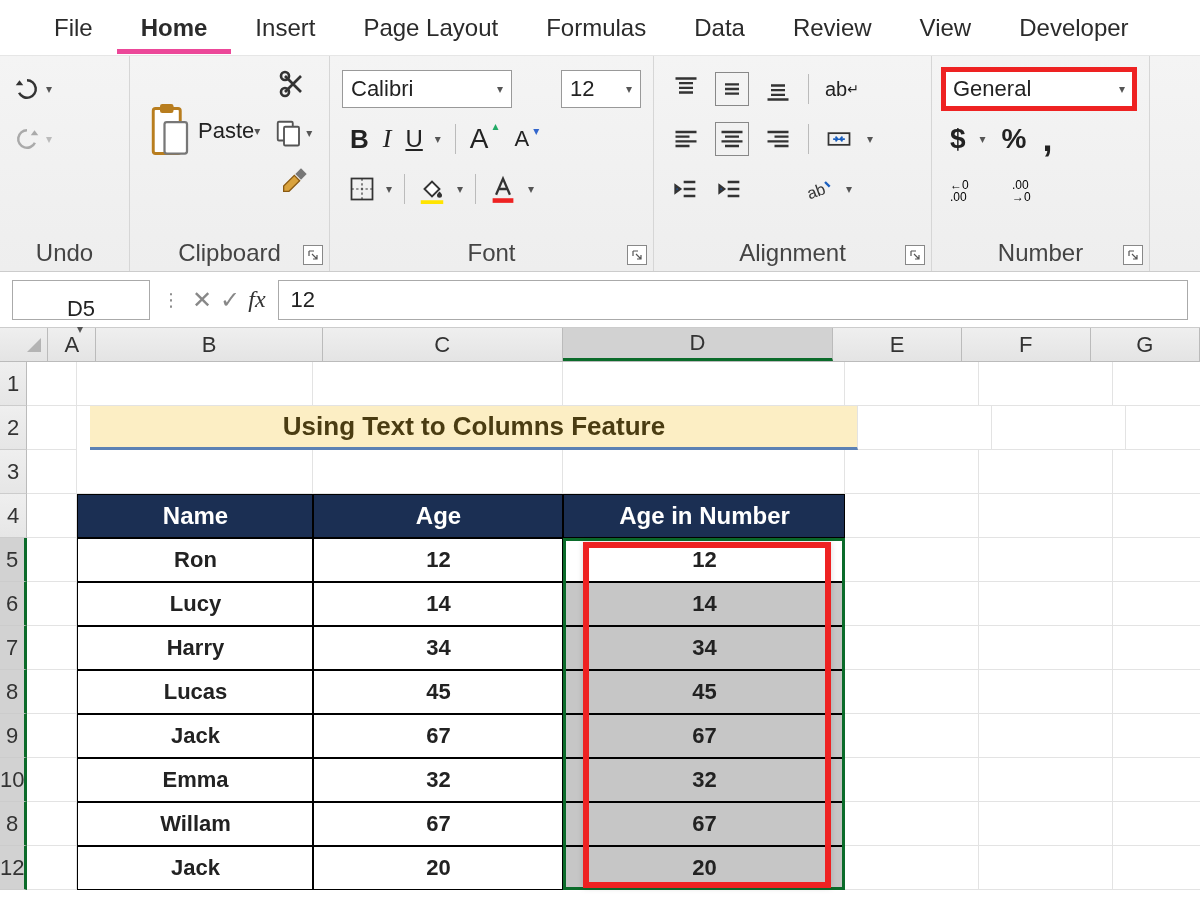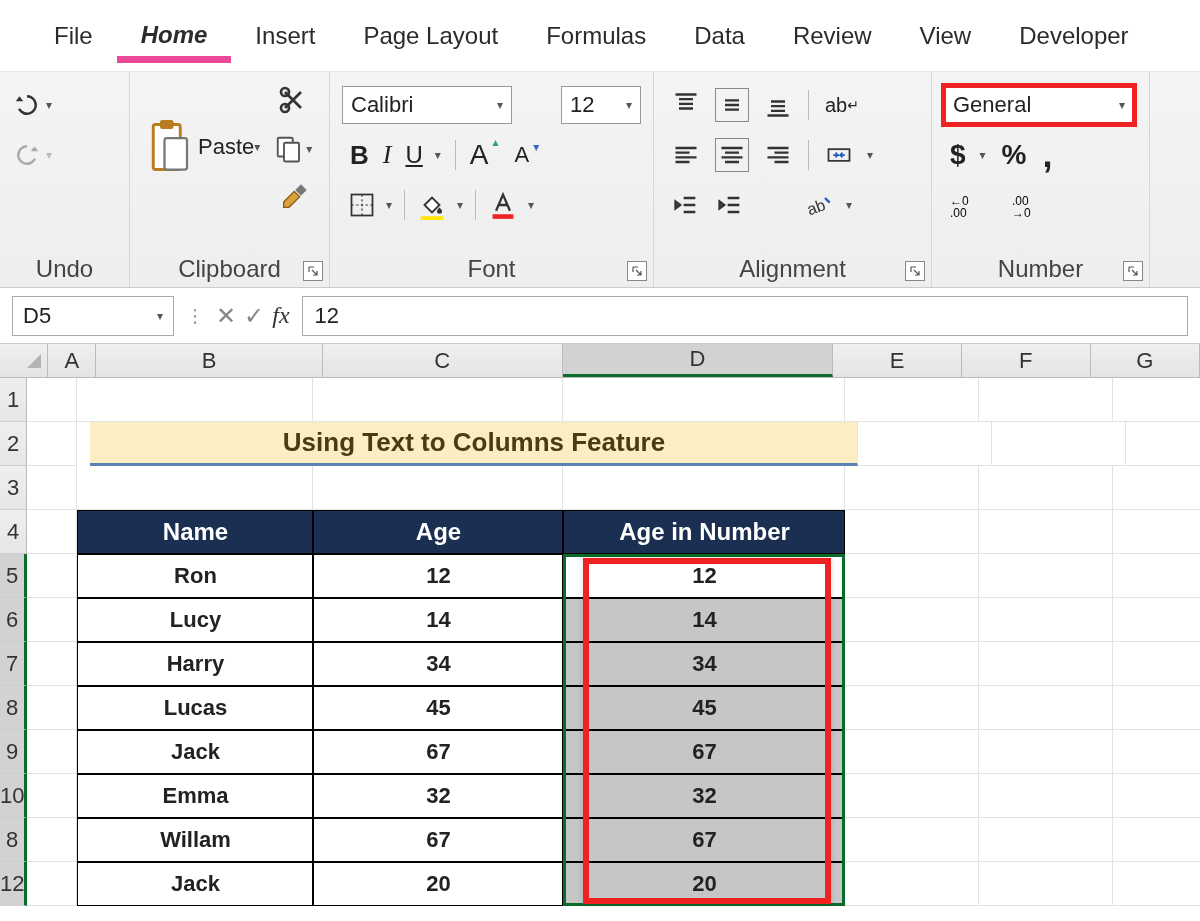--- a/index.html
+++ b/index.html
@@ -1,32 +1,32 @@
 <!DOCTYPE html>
 <html><head>
 <meta charset="utf-8">
 <style>
   * { box-sizing: border-box; }
   body { margin:0; font-family:"Segoe UI",Arial,sans-serif; background:#fff; font-size:18px; color:#222; }
   .app { width:1200px; height:921px; position:relative; background:#fff; }
-  .tabbar { display:flex; align-items:center; gap:0; height:72px; padding:16px 30px; border-bottom:1px solid #e6e6e6; }
+  .tabbar { display:flex; align-items:center; gap:0; height:56px; padding:16px 30px; border-bottom:1px solid #e6e6e6; }
   .tab { padding:12px 24px; font-size:24px; color:#2b2b2b; cursor:pointer; }
-  .tab.active { font-weight:600; border-bottom:7px solid #ec4899; padding-bottom:7px;font-style:italic; }
+  .tab.active { font-weight:600; border-bottom:5px solid #ec4899; padding-bottom:7px; }
   .ribbon { display:flex; height:216px; background:linear-gradient(#f4f4f4,#eeeeee); border-bottom:1px solid #ccc; }
   .rgroup { display:flex; flex-direction:column; justify-content:space-between; border-right:1px solid #d6d6d6; padding:8px 12px 4px 12px; position:relative; }
   .glabel { text-align:center; font-size:24px; color:#444; padding-top:4px; }
   .row { display:flex; align-items:center; gap:6px; height:50px; }
   .ico { display:inline-flex; align-items:center; justify-content:center; }
   .sm { font-size:12px; color:#555; margin-left:-2px; }
   .dropdown { border:1px solid #999; background:#fff; height:38px; display:flex; align-items:center; padding:0 8px; font-size:22px; gap:8px; }
   .launcher { position:absolute; right:6px; bottom:6px; width:20px; height:20px; border:1px solid #888; background:#fff; font-size:12px; display:flex; align-items:center; justify-content:center; cursor:pointer; }
   .launcher svg { width:12px; height:12px; }
   .highlight-red { outline:5px solid #e22; outline-offset:-2px; }
   .fbar { display:flex; align-items:center; height:56px; border-bottom:1px solid #ccc; background:#fff; padding:4px 12px; gap:12px; }
-  .namebox { width:162px; height:40px; border:1px solid #aaa; display:flex; align-items:center; padding:15px 10px; justify-content:space-between; font-size:22px; }
+  .namebox { width:138px; height:40px; border:1px solid #aaa; display:flex; align-items:center; padding:15px 10px; justify-content:space-between; font-size:22px;flex-direction:column; }
   .fxinput { flex:1; height:40px; border:1px solid #aaa; display:flex; align-items:center; padding:0 12px; font-size:22px; }
   .fxicons { display:flex; gap:8px; align-items:center; color:#888; font-size:24px; }
   .colheads { display:flex; height:34px; background:linear-gradient(#efefef,#e4e4e4); border-bottom:1px solid #bbb; margin-left:0; }
   .corner { width:50px; border-right:1px solid #bbb; display:flex; align-items:center; justify-content:flex-end; padding-right:6px; }
   .corner svg { width:14px; height:14px; }
   .chead { border-right:1px solid #bbb; display:flex; align-items:center; justify-content:center; font-size:22px; color:#333; }
   .chead.sel { background:#d2d2d2; border-bottom:3px solid #0b6b2a; }
   .gridwrap { display:flex; }
   .rowheads { display:flex; flex-direction:column; width:50px; }
   .rhead { height:44px; border-bottom:1px solid #ccc; border-right:1px solid #bbb; display:flex; align-items:center; justify-content:center; background:linear-gradient(#efefef,#e6e6e6); font-size:22px; color:#333; }

